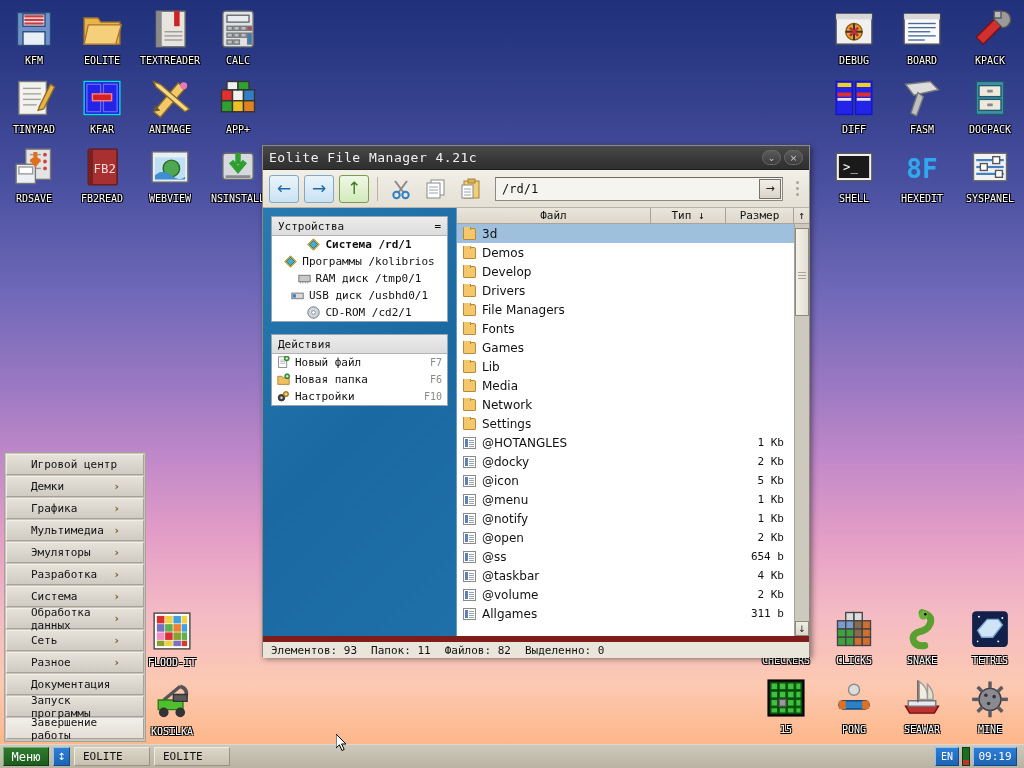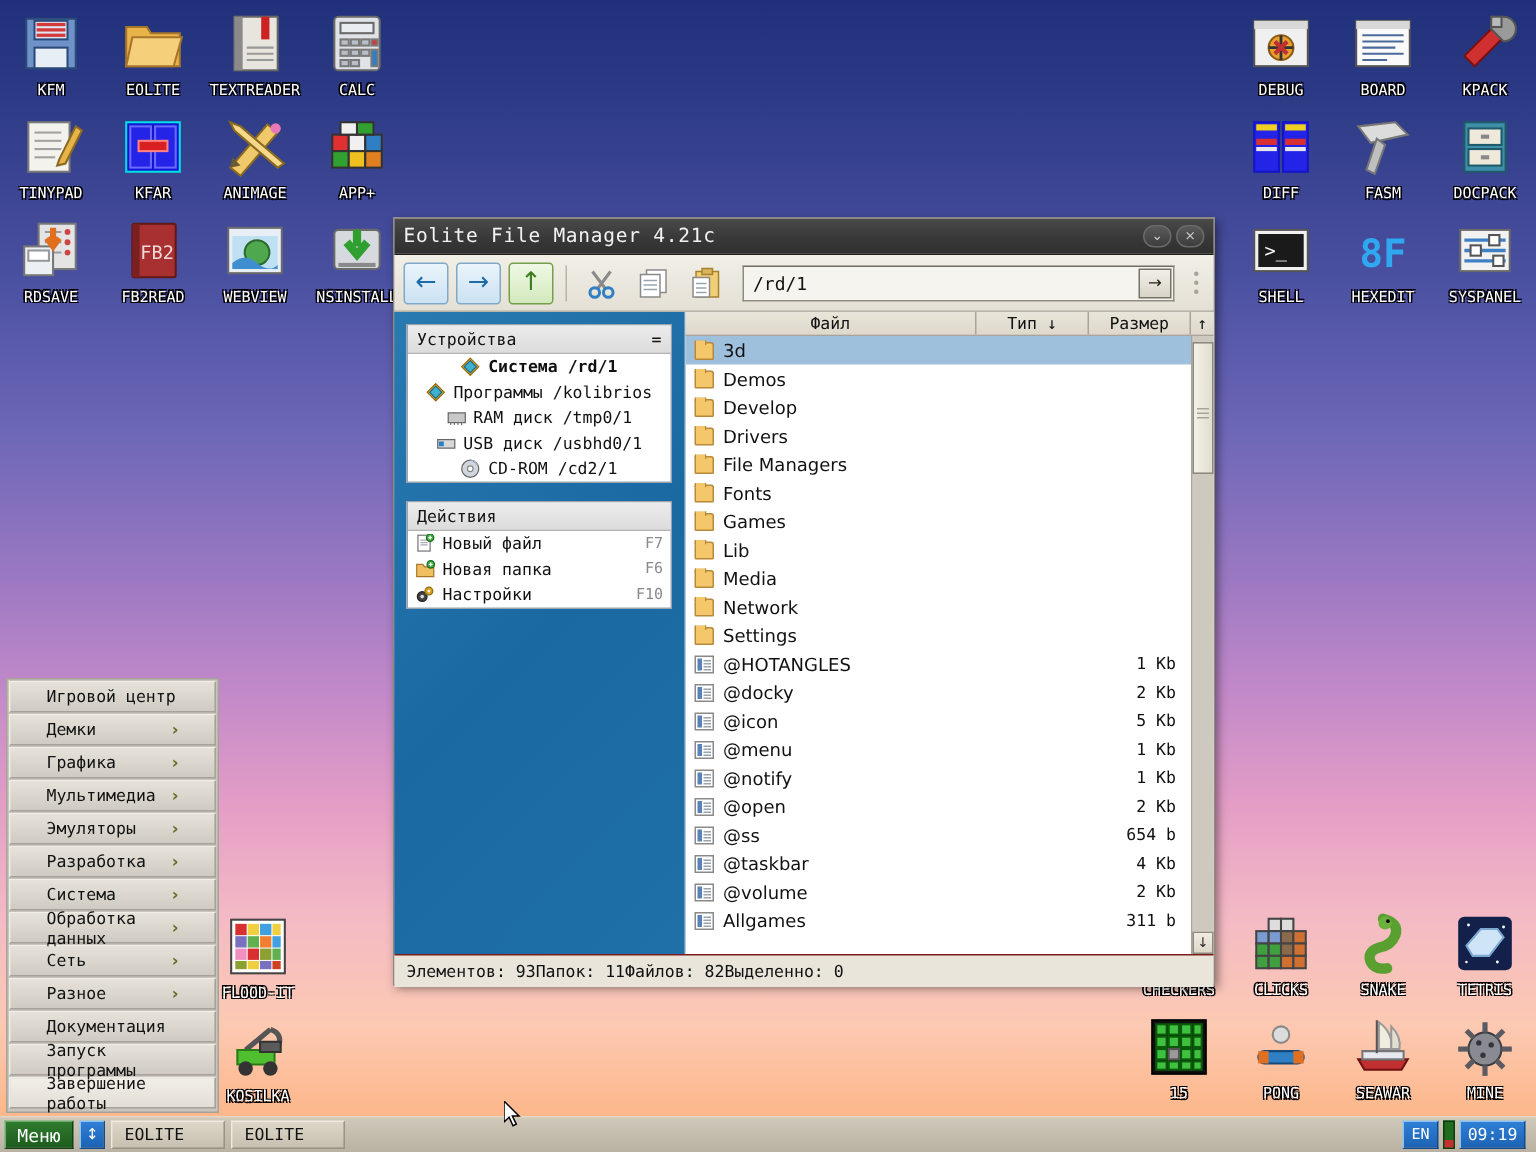--- a/index.html
+++ b/index.html
@@ -117,22 +117,22 @@
   .vscroll{ width:15px; background:#d6d2c8; border-left:1px solid #a9a49a; display:flex; flex-direction:column; }
   .sbtn{ height:15px; background:linear-gradient(to bottom,#f0ece2,#ddd8cb); border:1px solid #8e8a80;
     display:flex;align-items:center;justify-content:center;font-size:9px;color:#222;
     font-family:"DejaVu Sans",sans-serif; }
   .strack{ flex:1; background:#cdc9bf; position:relative; }
   .sthumb{ position:absolute;left:0;right:0;top:4px;height:88px;
     background:linear-gradient(to right,#f4f1e8,#e2ddd1); border:1px solid #8e8a80;
     display:flex;align-items:center;justify-content:center; }
   .sthumb i{ display:block;width:8px;height:1px;background:#a9a49a;box-shadow:0 3px 0 #a9a49a,0 6px 0 #a9a49a; }
 
-  .statusbar{ height:22px; background:#e9e5da; border-top:1px solid #7f1d1d;
-    display:flex;align-items:center;padding-left:8px; 
+  .statusbar{ height:22px; background:#e9e5da; border-top:6px solid #7f1d1d;
+    display:flex;align-items:center;padding-left:8px; gap:14px;
     font-family:"DejaVu Sans Mono",monospace;font-size:11px;color:#111; }
 
   
   #startmenu{ position:absolute; left:4px; top:452px; width:142px;
     background:#c9c5bd; border:1px solid #a6a29a; padding:1px; }
   .mi{ height:21px; display:flex;align-items:center;
     background:linear-gradient(to bottom,#e6e2da,#cfcbc2);
     border:1px solid #f2efe8; border-right-color:#a6a29a; border-bottom-color:#a6a29a;
     padding:0 24px; margin-bottom:1px;
     font-family:"DejaVu Sans Mono",monospace;font-size:11px;color:#111; }

